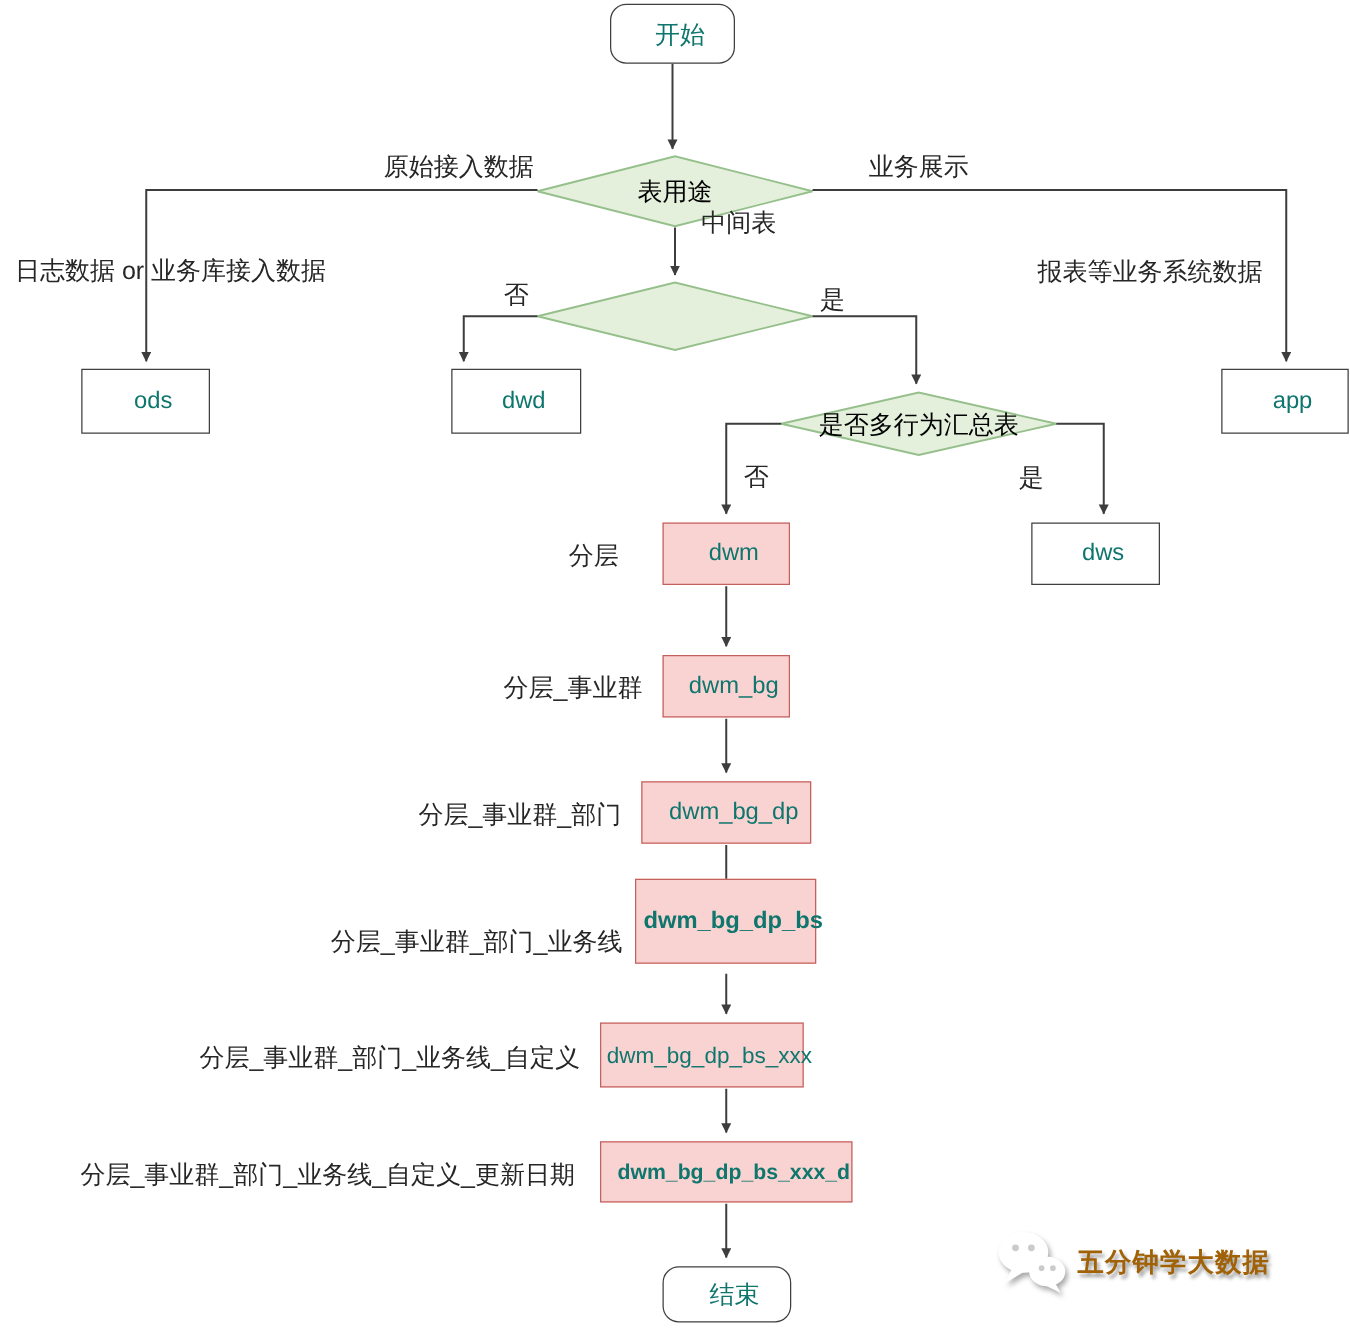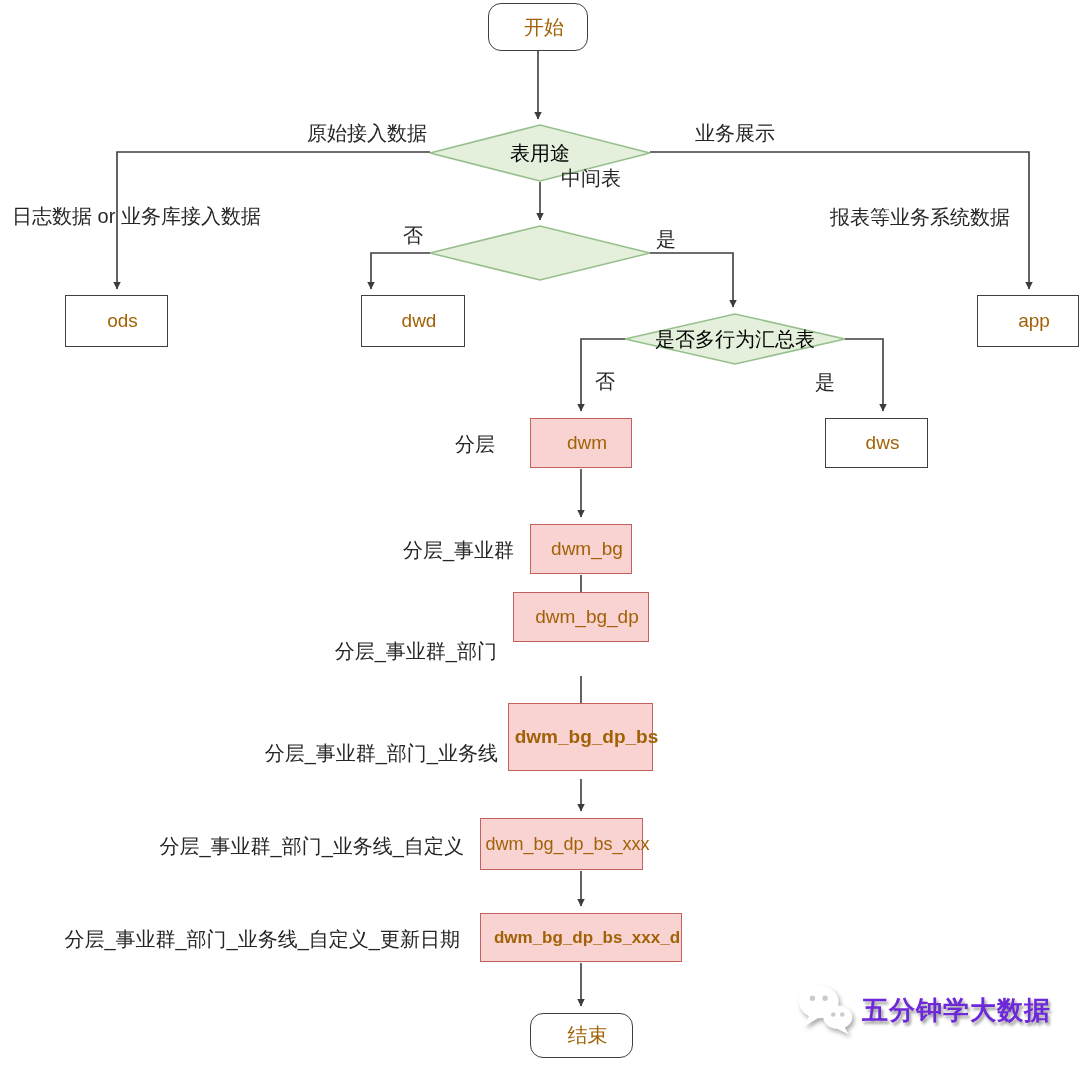--- a/index.html
+++ b/index.html
@@ -6,36 +6,36 @@
   .canvas{
     position:relative;width:1080px;height:1066px;background:#ffffff;overflow:hidden;
     font-family:"Liberation Sans","DejaVu Sans",sans-serif;color:#262626;
   }
   .wires{position:absolute;left:0;top:0;}
   .edge{fill:none;stroke:#3d3d3d;stroke-width:1.6;marker-end:url(#arr);}
   .diamond{fill:#e4f0dc;stroke:#95bf8b;stroke-width:1.5;}
   .node{
     position:absolute;display:flex;align-items:center;justify-content:center;
     background:#ffffff;border:1.6px solid #3f3f3f;box-sizing:border-box;
-    font-size:19px;white-space:nowrap;color:#a16207;padding-left:12px;
+    font-size:19px;white-space:nowrap;color:#0f766e;padding-left:12px;
   }
   .pink{background:#f9d3d1;border-color:#c4615c;}
   .rounded{border-radius:13px;}
   .fs18{font-size:18px;}
   .fs17{font-size:17px;}
   .diamond-label{
     position:absolute;display:flex;align-items:center;justify-content:center;
     font-size:20px;white-space:nowrap;color:#000000;
   }
   .edge-label{position:absolute;font-size:20px;white-space:nowrap;color:#262626;}
   .row-label{position:absolute;font-size:20px;white-space:nowrap;text-align:right;color:#262626;}
   .watermark{position:absolute;left:797px;top:983px;display:flex;align-items:center;gap:7px;}
   .wm-icon{filter:drop-shadow(2px 3px 2px #ababab);}
   .wm-text{
-    font-size:26px;font-weight:bold;letter-spacing:1px;color:#6d28d9;
+    font-size:21px;font-weight:bold;letter-spacing:1px;color:#a16207;
     text-shadow:2px 3px 3px #9e9e9e;
     font-family:Liberation Serif, serif;
   }
 </style>
 </head>
 <body>
 
 <div class="canvas">
 
   <svg class="wires" width="1080" height="1066" viewBox="0 0 1080 1066">
@@ -72,21 +72,21 @@
   <div class="node" style="left:318px;top:295px;width:104px;height:52px;margin-left:43px;">dwd</div>
 
   <div class="node" style="left:977px;top:295px;width:102px;height:52px;">app</div>
 
   <div class="node pink" style="left:530px;top:418px;width:102px;height:50px;">dwm</div>
 
   <div class="node" style="left:825px;top:418px;width:103px;height:50px;">dws</div>
 
   <div class="node pink" style="left:530px;top:524px;width:102px;height:50px;">dwm_bg</div>
 
-  <div class="node pink" style="left:513px;top:592px;width:136px;height:50px;">dwm_bg_dp</div>
+  <div class="node pink" style="left:513px;top:625px;width:136px;height:50px;">dwm_bg_dp</div>
 
   <div class="node pink" style="left:508px;top:703px;width:145px;height:68px;font-weight:bold;">dwm_bg_dp_bs</div>
 
   <div class="node pink fs18" style="left:480px;top:818px;width:163px;height:52px;">dwm_bg_dp_bs_xxx</div>
 
   <div class="node pink fs17" style="left:480px;top:913px;width:202px;height:49px;font-weight:bold;">dwm_bg_dp_bs_xxx_d</div>
 
   <div class="node rounded" style="left:530px;top:1013px;width:103px;height:45px;font-size:20px;">结束</div>
 
   <div class="diamond-label" style="left:430px;top:125px;width:220px;height:56px;">表用途</div>

